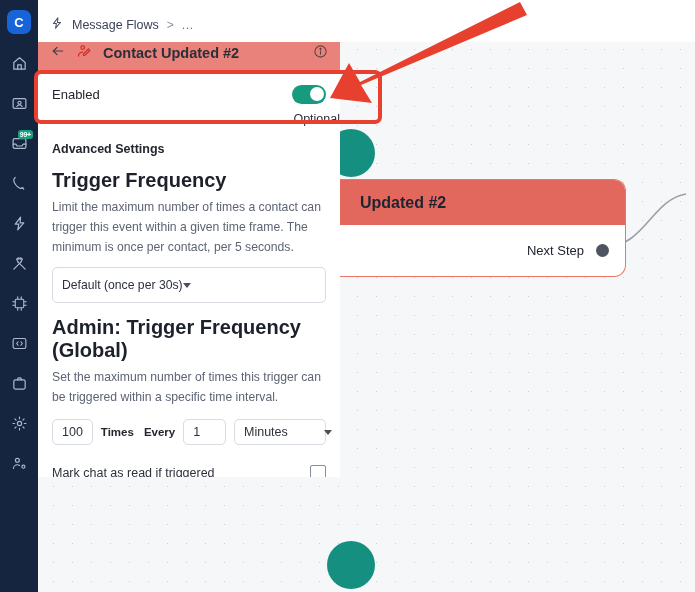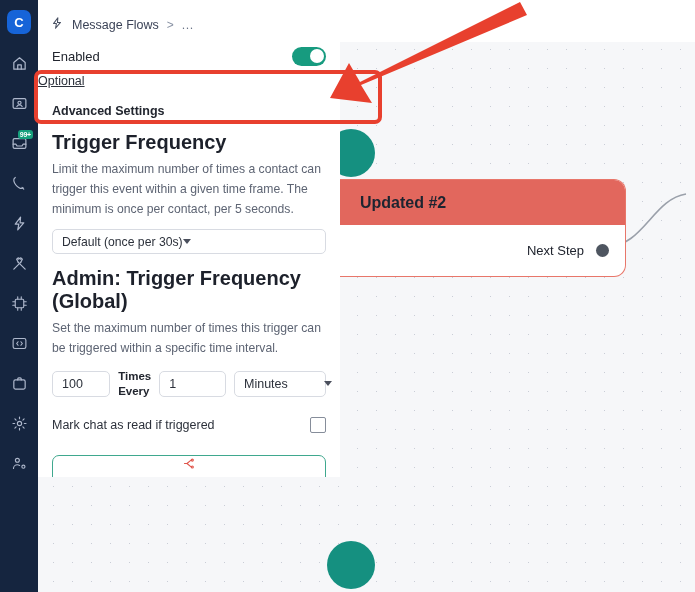--- a/index.html
+++ b/index.html
@@ -118,50 +118,50 @@
   .enabled-label { font-size: 13px; color: #22262f; }
   .toggle {
     width: 34px; height: 19px; border-radius: 10px; background: #179b7f;
     position: relative;
   }
   .toggle .knob {
     position: absolute; top: 2.5px; right: 2.5px;
     width: 14px; height: 14px; border-radius: 50%; background: #ffffff;
   }
   .optional-row {
-    text-align: left; font-size: 12.5px; color: #2c313b;
-    padding-bottom: 6px; margin-top: -4px; text-decoration: underline;
+    text-align: right; font-size: 12.5px; color: #2c313b;
+    padding-bottom: 6px; margin-top: -4px;
   }
 
   .section { padding: 0 14px; }
   .adv-title { font-size: 12.5px; font-weight: bold; color: #22262f; margin-top: 10px; }
   .sec-title { font-size: 20px; font-weight: bold; color: #1d212b; margin-top: 13px; }
   .sec-desc {
     font-size: 12.2px; color: #5d6473; line-height: 20px; margin-top: 5px;
   }
   .select-box {
-    margin-top: 10px; height: 25px; width: 100%;
+    margin-top: 10px; height: 36px; width: 100%;
     border: 1px solid #d8dbe2; border-radius: 5px;
     display: flex; align-items: center; justify-content: flex-start;
     padding: 0 9px; font-size: 12.2px; color: #2c313b; background: #fff;
   }
   .caret { width: 0; height: 0; border-left: 4px solid transparent;
            border-right: 4px solid transparent; border-top: 5px solid #4a4f5c; }
 
   .freq-row {
     display: flex; align-items: center; gap: 8px; margin-top: 12px;
   }
   .num-input {
     height: 26px; border: 1px solid #d8dbe2; border-radius: 5px;
     display: flex; align-items: center; padding: 0 9px;
     font-size: 12.5px; color: #2c313b; background: #fff;
   }
   .ni-100 { width: 64px; }
   .ni-1 { width: 74px; }
-  .te-labels { display: flex; flex-direction: column; gap: 3px; }
+  .te-labels { display: flex; flex-direction: row; gap: 10px; }
   .te-labels span { font-size: 11.5px; font-weight: bold; color: #22262f; }
   .unit-select {
     width: 92px; height: 26px; border: 1px solid #d8dbe2; border-radius: 5px;
     display: flex; align-items: center; justify-content: space-between;
     padding: 8px 9px; font-size: 12.5px; color: #2c313b; background: #fff; gap: 36px;
   }
 
   .mark-row {
     display: flex; align-items: center; justify-content: space-between;
     margin-top: 20px;
@@ -329,20 +329,43 @@
       <svg width="14" height="14" viewBox="0 0 24 24" fill="none" stroke="#4a5264" stroke-width="1.8" stroke-linecap="round" stroke-linejoin="round">
         <path d="M13.5 3 6 13h5l-1.5 8L18 11h-5.2z"></path>
       </svg>
     </span>
     <span class="crumb-text">Message Flows</span>
     <span class="crumb-sep">&gt;</span>
     <span class="crumb-dots">...</span>
   </div>
 
   <div class="panel">
+    <div class="panel-head">
+      <span>
+        <svg width="16" height="16" viewBox="0 0 24 24" fill="none" stroke="#3b3f4b" stroke-width="1.8" stroke-linecap="round" stroke-linejoin="round">
+          <path d="M19 12H5"></path>
+            <path d="M10.5 6.5 5 12l5.5 5.5"></path>
+        </svg>
+      </span>
+      <span>
+        <svg width="17" height="17" viewBox="0 0 24 24" fill="none" stroke="#d0312a" stroke-width="1.8" stroke-linecap="round" stroke-linejoin="round">
+          <circle cx="9.5" cy="6.5" r="2.6"></circle>
+          <path d="M3.5 18.5c0-3.2 2.6-5.5 6-5.5"></path>
+          <path d="M19.5 10.5 13 17l-2.6.6.6-2.6 6.5-6.5z"></path>
+        </svg>
+      </span>
+      <span class="panel-head-title">Contact Updated #2</span>
+      <span>
+        <svg width="15" height="15" viewBox="0 0 24 24" fill="none" stroke="#5a4440" stroke-width="1.7" stroke-linecap="round" stroke-linejoin="round">
+          <circle cx="12" cy="12" r="9"></circle>
+            <path d="M12 11v5.5"></path>
+            <circle cx="12" cy="7.8" r="0.9" fill="#5a4440"></circle>
+        </svg>
+      </span>
+    </div>
 
     <div class="panel-body">
 
       <div class="enabled-row">
         <span class="enabled-label">Enabled</span>
         <span class="toggle">
           <span class="knob"></span>
         </span>
       </div>
 

